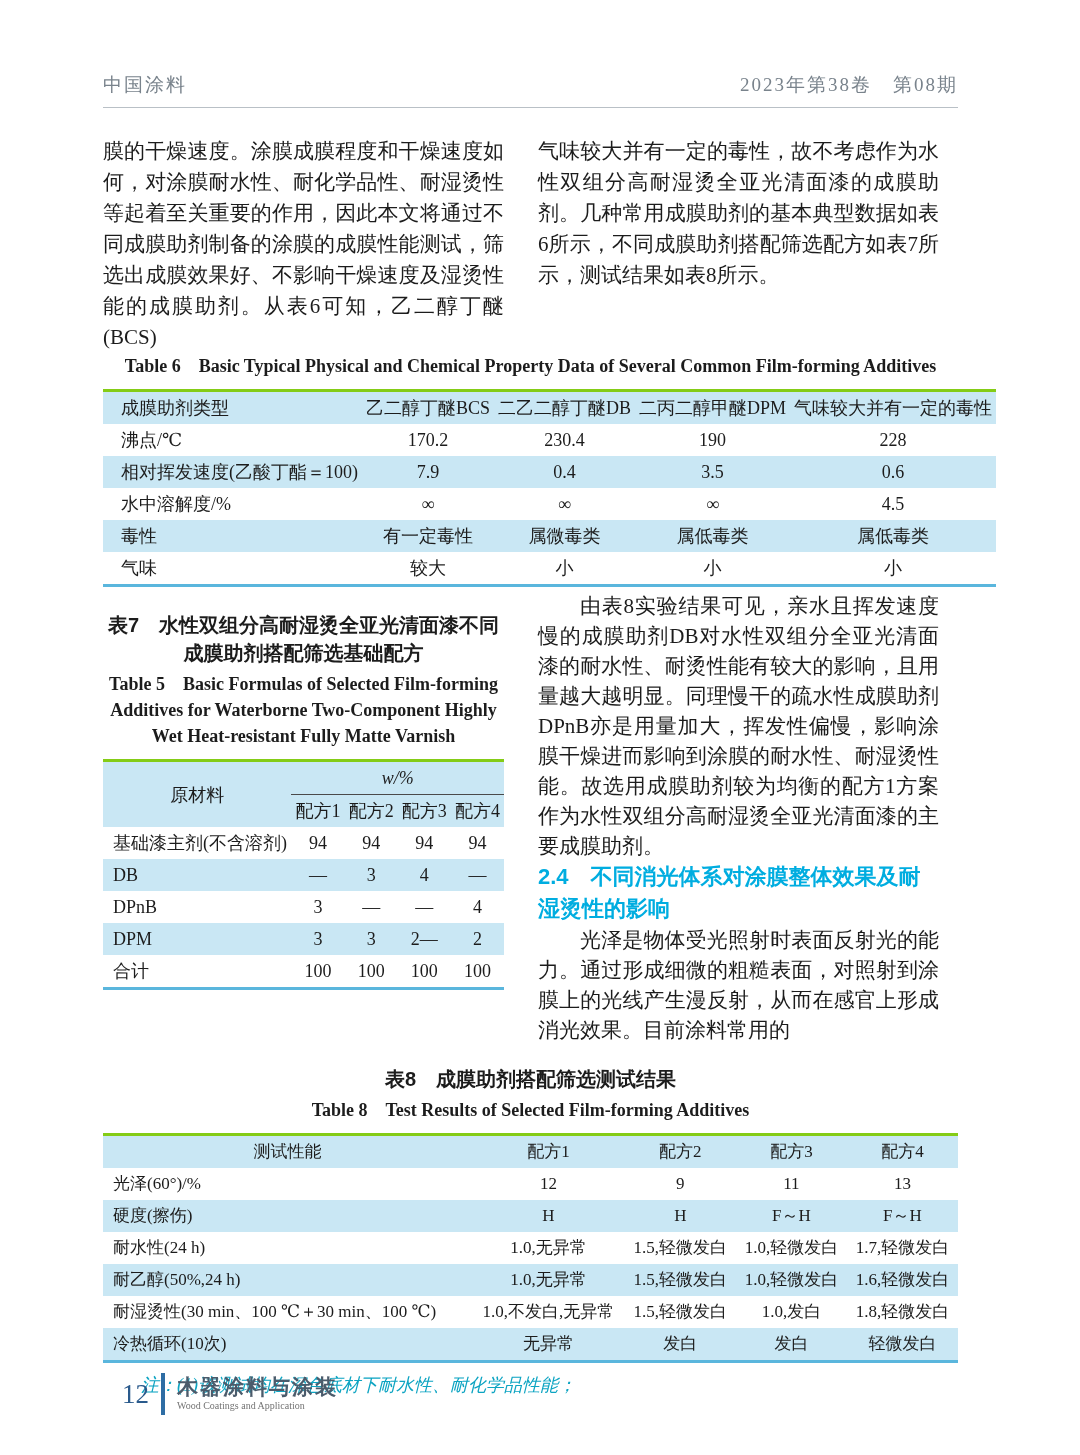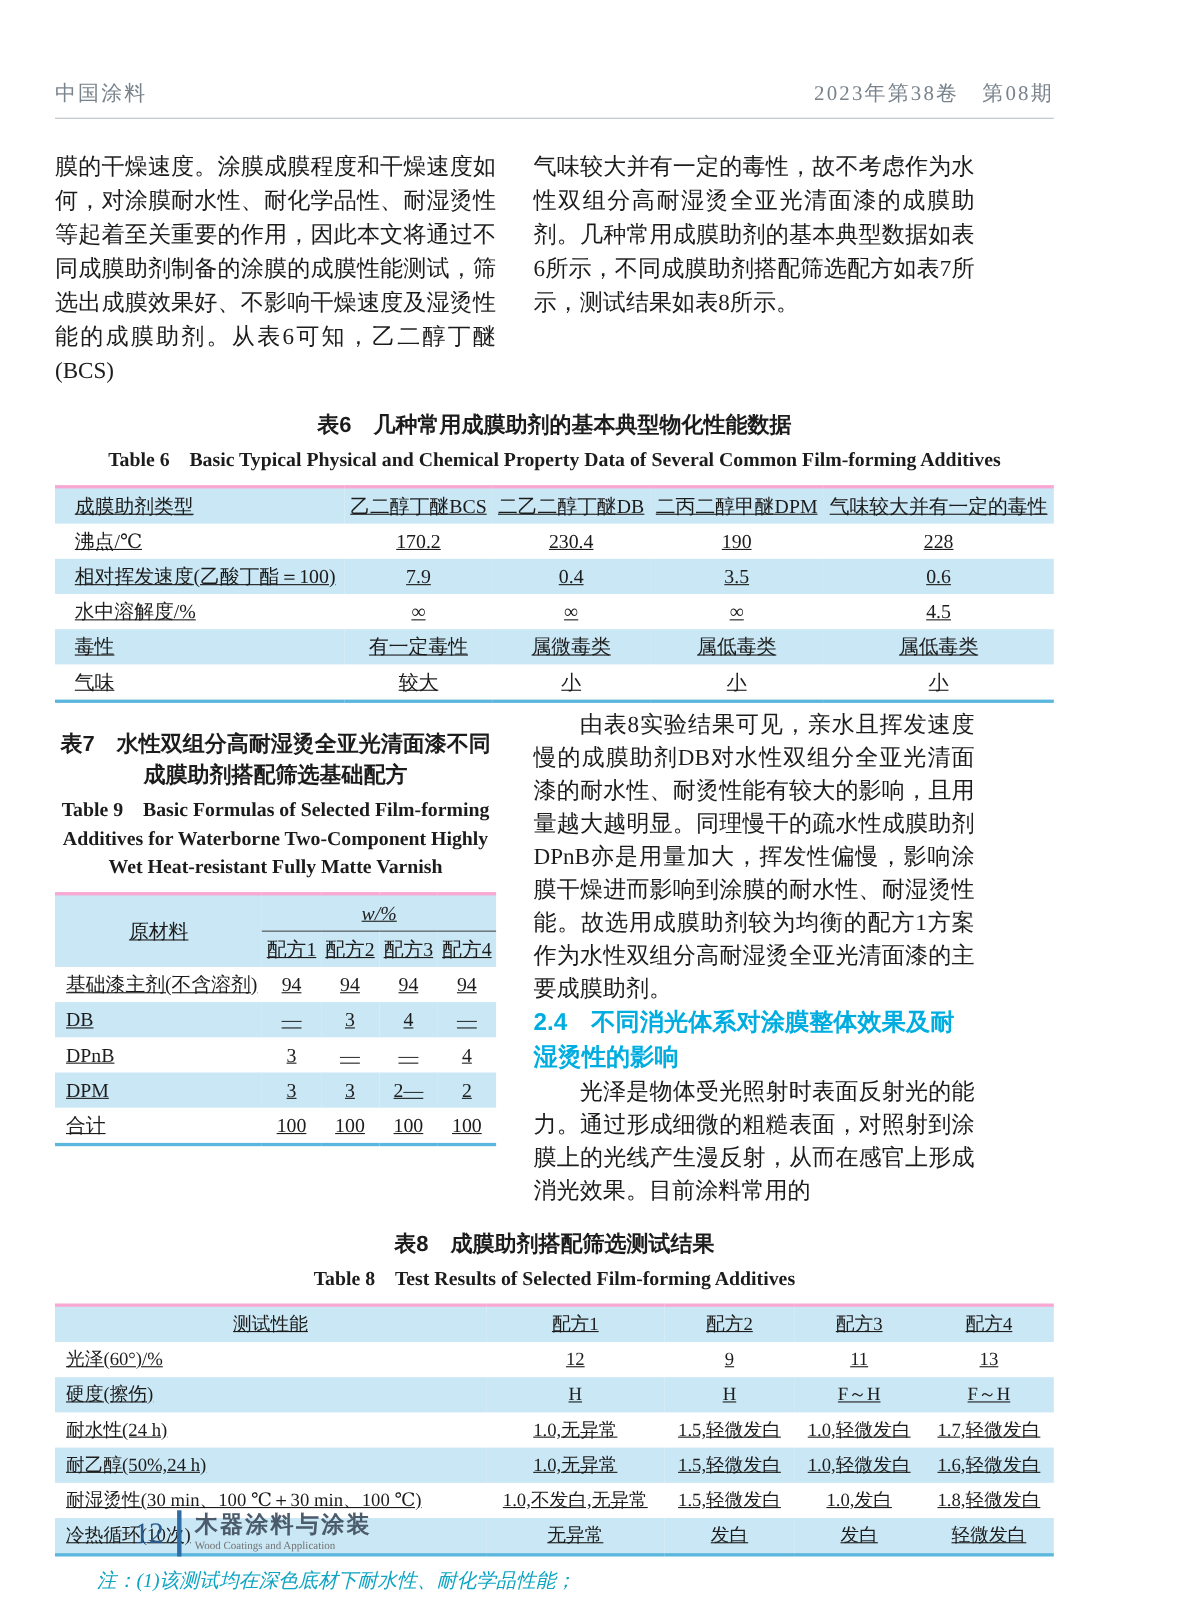--- a/index.html
+++ b/index.html
@@ -1,20 +1,20 @@
 <!DOCTYPE html>
 <html><head>
 <meta charset="utf-8">
 <style>
   html,body { margin:0; padding:0; background:#ffffff; }
   .page {
     position:relative;
     width:1080px; height:1455px;
     box-sizing:border-box;
-    padding:72px 122px 0 50px;
+    padding:72px 122px 0 103px;
     background:#ffffff;
     font-family:"Liberation Serif","DejaVu Serif",serif;
     color:#1c1c1c;
     overflow:hidden;
   }
   
   .page-header {
     display:flex; justify-content:space-between; align-items:flex-end;
     color:#79838c; font-size:19px; letter-spacing:2px;
     padding-bottom:9px; border-bottom:1.5px solid #b9c0c6;
@@ -31,23 +31,22 @@
     font-family:"Liberation Sans","DejaVu Sans",sans-serif;
     margin:20px 0 4px 0; line-height:28px;
   }
   .tbl-title-en {
     text-align:center; font-weight:bold; font-size:18px;
     margin:0 0 10px 0; line-height:26px;
   }
   
   table.data-table {
     width:100%; border-collapse:collapse;
-    border-top:3px solid #f9a8d4; border-bottom:3px solid #5ab6dd;
+    border-top:3px solid #84cc16; border-bottom:3px solid #5ab6dd;
     font-size:18px;
-    text-decoration:underline;
   }
   table.data-table th, table.data-table td {
     padding:4px 4px; text-align:center; font-weight:normal; white-space:nowrap;
     line-height:24px;
   }
   table.data-table thead th { background:#c9e7f4; }
   table.data-table tbody tr:nth-child(even) td { background:#c9e7f4; }
   table.data-table td:first-child { text-align:left; padding-left:18px; }
   #table6 thead th:first-child { text-align:left; padding-left:18px; }
   #table8 { font-size:17px; }
@@ -94,21 +93,20 @@
   <div class="two-col intro">
     <div class="col">
       <p class="body-text">膜的干燥速度。涂膜成膜程度和干燥速度如何，对涂膜耐水性、耐化学品性、耐湿烫性等起着至关重要的作用，因此本文将通过不同成膜助剂制备的涂膜的成膜性能测试，筛选出成膜效果好、不影响干燥速度及湿烫性能的成膜助剂。从表6可知，乙二醇丁醚(BCS)</p>
     </div>
     <div class="col">
       <p class="body-text">气味较大并有一定的毒性，故不考虑作为水性双组分高耐湿烫全亚光清面漆的成膜助剂。几种常用成膜助剂的基本典型数据如表6所示，不同成膜助剂搭配筛选配方如表7所示，测试结果如表8所示。</p>
     </div>
   </div>
 
   <div>
-    <div class="tbl-title-zh">表6 几种常用成膜助剂的基本典型物化性能数据</div>
     <div class="tbl-title-en">Table 6 Basic Typical Physical and Chemical Property Data of Several Common Film-forming Additives</div>
     <table class="data-table" id="table6">
       <thead>
         <tr>
             <th>成膜助剂类型</th>
             <th>乙二醇丁醚BCS</th>
             <th>二乙二醇丁醚DB</th>
             <th>二丙二醇甲醚DPM</th>
             <th>气味较大并有一定的毒性</th>
           </tr>
@@ -149,21 +147,21 @@
             <td>小</td>
             <td>小</td>
           </tr>
         </tbody>
     </table>
   </div>
 
   <div class="two-col mid">
     <div class="col">
       <div class="tbl-title-zh">表7 水性双组分高耐湿烫全亚光清面漆不同成膜助剂搭配筛选基础配方</div>
-      <div class="tbl-title-en">Table 9 Basic Formulas of Selected Film-forming Additives for Waterborne Two-Component Highly Wet Heat-resistant Fully Matte Varnish</div>
+      <div class="tbl-title-en">Table 5 Basic Formulas of Selected Film-forming Additives for Waterborne Two-Component Highly Wet Heat-resistant Fully Matte Varnish</div>
       <table class="data-table" id="table7">
         <thead>
           <tr>
             <th rowspan="2">原材料</th>
             <th colspan="4" class="w-head">w/%</th>
           </tr>
           <tr>
               <th>配方1</th>
               <th>配方2</th>
               <th>配方3</th>

